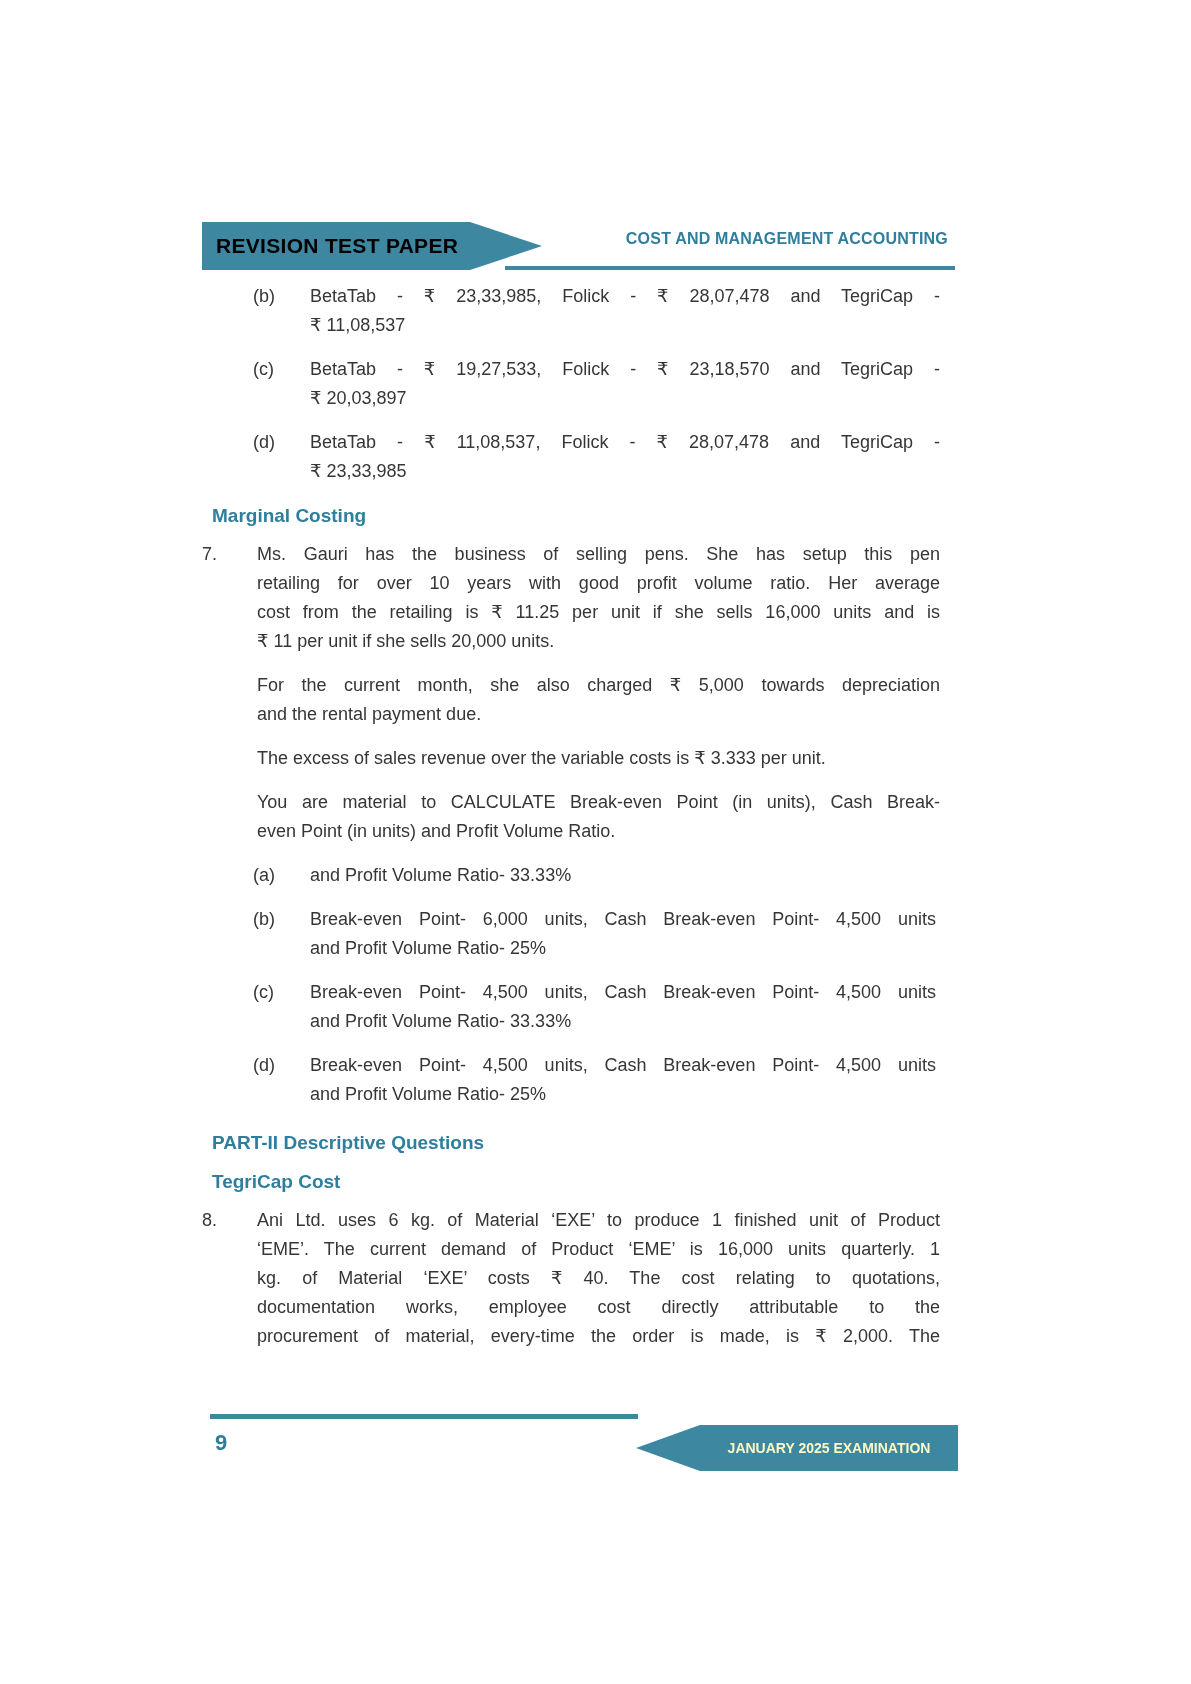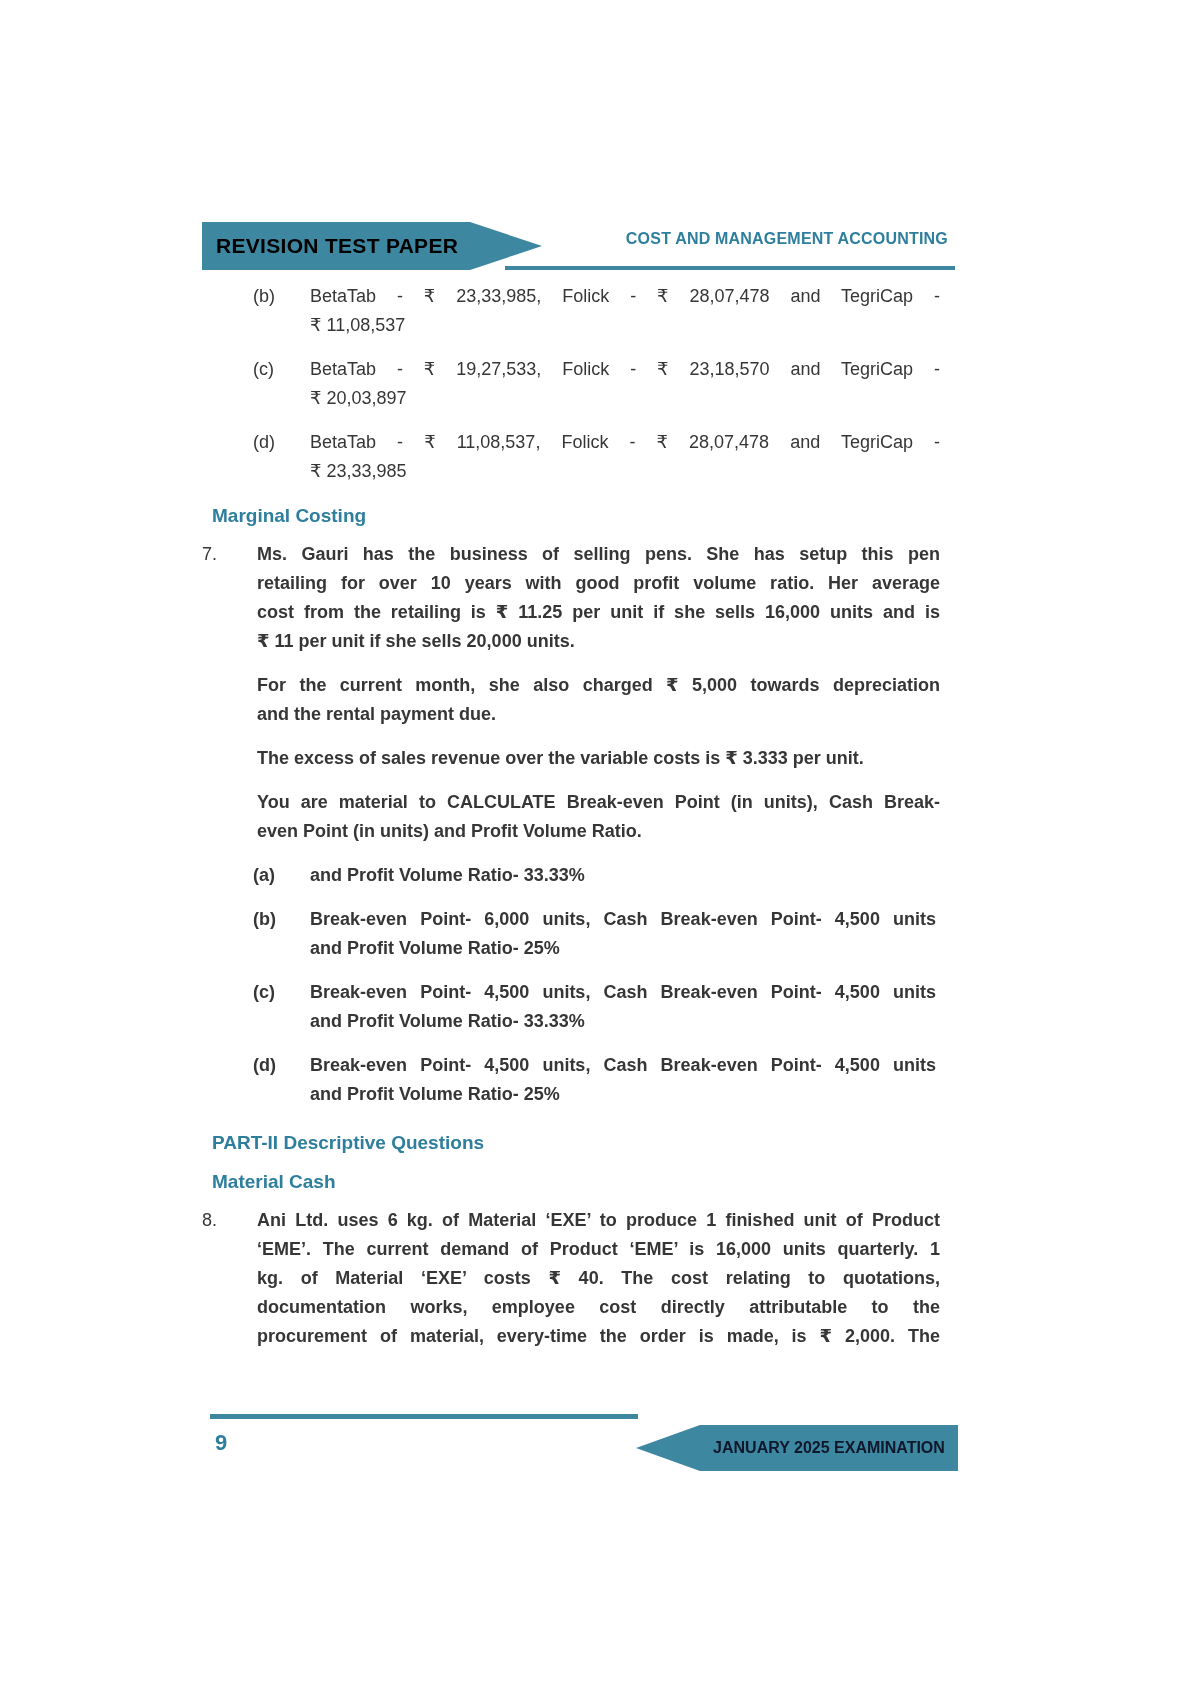--- a/index.html
+++ b/index.html
@@ -54,21 +54,21 @@
   .opt-label { flex:none; width:57px; }
   .opt-text { width:630px; }
 
   .sec-head {
     color:#2e7e9d; font-weight:700; font-size:19px;
     margin:4px 0 10px 10px; line-height:29px;
   }
 
   .q { display:flex; margin-bottom:0; }
   .q-num { flex:none; width:55px; }
-  .q-body { width:683px;font-weight:bold; }
+  .q-body { width:683px; }
   .para { margin-bottom:15px; }
   .q .opt { margin-left:-4px; margin-bottom:15px; }
   .q .opt-text { width:626px; }
 
   
   .ftr-rule {
     position:absolute; left:210px; top:1414px;
     width:428px; height:5px; background:#3d87a1;
   }
   .page-num {
@@ -79,21 +79,21 @@
     position:absolute; left:636px; top:1425px;
     width:0; height:0;
     border-top:23px solid transparent;
     border-bottom:23px solid transparent;
     border-right:64px solid #3d87a1;
   }
   .ftr-rect {
     position:absolute; left:700px; top:1425px;
     width:258px; height:46px;
     background:#3d87a1;
-    color:#0f172a; font-size:16px; font-weight:700;
+    color:#fef9c3; font-size:14px; font-weight:700;
     line-height:46px; text-align:center;
     white-space:nowrap;
   }
 </style>
 </head>
 <body>
 
 <div class="page">
 
   <div class="hdr-rect">
@@ -174,21 +174,21 @@
           <div class="opt-label">(d)</div>
           <div class="opt-text">
             <span class="ln jl">Break-even Point- 4,500 units, Cash Break-even Point- 4,500 units</span>
             <span class="ln">and Profit Volume Ratio- 25%</span>
           </div>
         </div>
       </div>
     </div>
 
     <div class="sec-head">PART-II Descriptive Questions</div>
-    <div class="sec-head">Material Cash</div>
+    <div class="sec-head">TegriCap Cost</div>
 
     <div class="q">
       <div class="q-num">8.</div>
       <div class="q-body">
         <div class="para">
           <span class="ln jl">Ani Ltd. uses 6 kg. of Material ‘EXE’ to produce 1 finished unit of Product</span>
           <span class="ln jl">‘EME’. The current demand of Product ‘EME’ is 16,000 units quarterly. 1</span>
           <span class="ln jl">kg. of Material ‘EXE’ costs ₹ 40. The cost relating to quotations,</span>
           <span class="ln jl">documentation works, employee cost directly attributable to the</span>
           <span class="ln jl">procurement of material, every-time the order is made, is ₹ 2,000. The</span>

